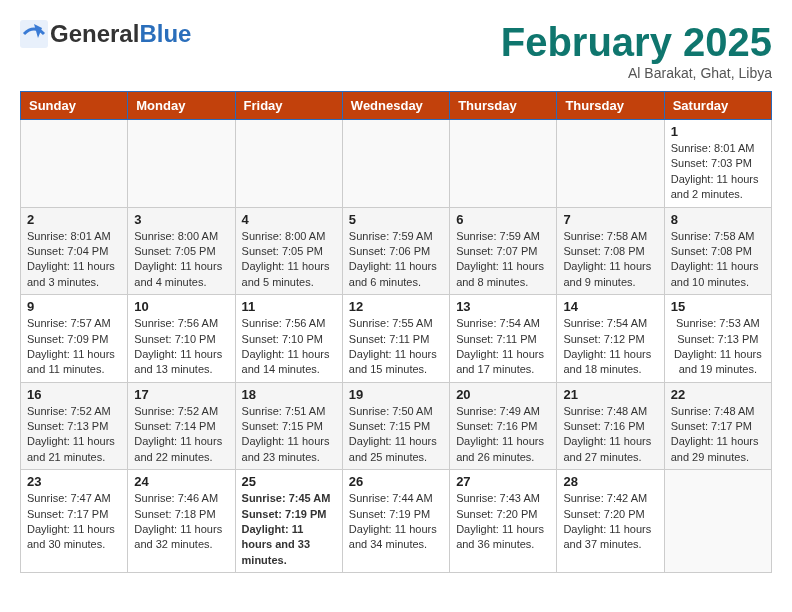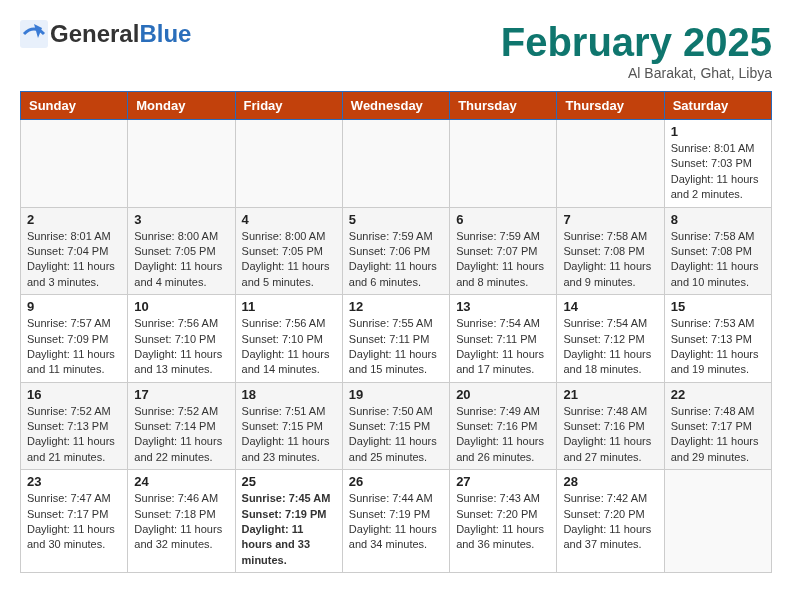--- a/index.html
+++ b/index.html
@@ -204,21 +204,21 @@
 Daylight: 11 hours and 17 minutes.</div>
         </td>
         <td>
           <div class="day-number">14</div>
           <div class="day-info" style="white-space: pre-line;">Sunrise: 7:54 AM
 Sunset: 7:12 PM
 Daylight: 11 hours and 18 minutes.</div>
         </td>
         <td>
           <div class="day-number">15</div>
-          <div class="day-info" style="white-space: pre-line;">Sunrise: 7:53 AM
+          <div class="day-info" style="white-space: pre-line; text-align: center;">Sunrise: 7:53 AM
 Sunset: 7:13 PM
 Daylight: 11 hours and 19 minutes.</div>
         </td>
       </tr>
       <tr>
         <td>
           <div class="day-number">16</div>
           <div class="day-info" style="white-space: pre-line;">Sunrise: 7:52 AM
 Sunset: 7:13 PM
 Daylight: 11 hours and 21 minutes.</div>

